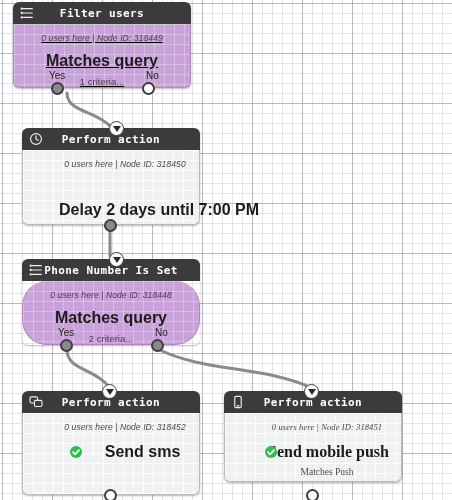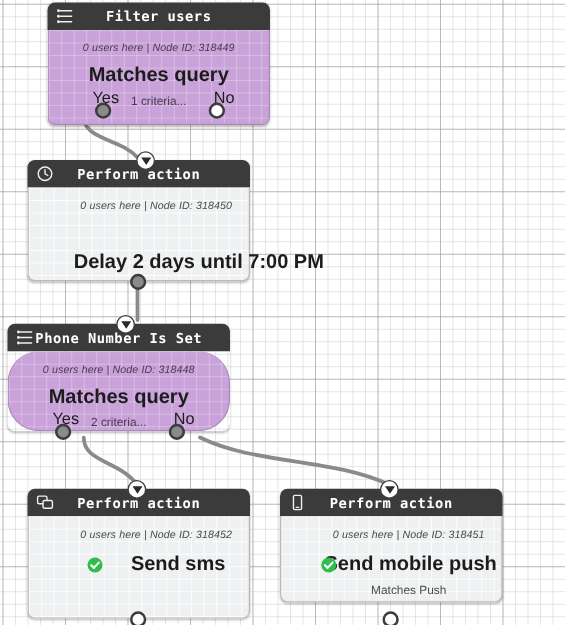--- a/index.html
+++ b/index.html
@@ -141,21 +141,21 @@
     position: absolute;
     width: 13px; height: 13px;
     border-radius: 50%;
     border: 2px solid #3c3c3c;
     background: #ffffff;
     z-index: 4;
   }
   .port.filled { background: #8a8a8a; }
   .port-label {
     position: absolute;
-    font-size: 13px;
+    font-size: 10px;
     color: #1c1c1c;
     white-space: nowrap;
     z-index: 3;
   }
 
   
   .inlet {
     position: absolute;
     width: 15px; height: 15px;
     border-radius: 50%;
@@ -184,37 +184,37 @@
 
     <path d="M 67,93 C 67,112 95,110 110,126" fill="none" stroke="#8a8a8a" stroke-width="3" stroke-linecap="round"></path>
 
     <path d="M 110,226 L 110,256" fill="none" stroke="#8a8a8a" stroke-width="3" stroke-linecap="round"></path>
 
     <path d="M 67,350 C 67,370 95,368 110,388" fill="none" stroke="#8a8a8a" stroke-width="3" stroke-linecap="round"></path>
 
     <path d="M 160,350 C 205,372 265,366 312,388" fill="none" stroke="#8a8a8a" stroke-width="3" stroke-linecap="round"></path>
   </svg>
 
-  <div class="node purple" style="left:38px; top:2px; width:178px;">
+  <div class="node purple" style="left:13px; top:2px; width:178px;">
     <div class="node-head">
       <svg class="head-icon" viewBox="0 0 16 16">
         <g stroke="#ffffff" stroke-width="1.4" stroke-linecap="round">
           <line x1="3.5" y1="3" x2="14" y2="3"></line>
           <line x1="3.5" y1="8" x2="14" y2="8"></line>
           <line x1="3.5" y1="13" x2="14" y2="13"></line>
         </g>
         <g fill="#ffffff">
           <circle cx="2" cy="3" r="1.3"></circle>
           <circle cx="2" cy="8" r="1.3"></circle>
           <circle cx="2" cy="13" r="1.3"></circle>
         </g>
       </svg>
       <span>Filter users</span>
     </div>
-    <div class="node-body" style="height:76px;">
+    <div class="node-body" style="height:64px;text-decoration:underline;">
       <div class="meta">0 users here | Node ID: 318449</div>
       <div class="title">Matches query</div>
       <div class="subtitle">1 criteria...</div>
     </div>
     <span class="port-label" style="left:36px; top:68px;">Yes</span>
     <span class="port-label" style="left:133px; top:68px;">No</span>
     <div class="port filled" style="left:38px; top:80px;"></div>
     <div class="port" style="left:129px; top:80px;"></div>
   </div>
 
@@ -227,21 +227,21 @@
       </svg>
       <span>Perform action</span>
     </div>
     <div class="node-body" style="height:75px;">
       <div class="meta">0 users here | Node ID: 318450</div>
       <div class="title" style="margin-top:32px;">Delay 2 days until 7:00 PM</div>
     </div>
     <div class="port filled" style="left:82px; top:91px;"></div>
   </div>
 
-  <div class="node purple" style="left:6px; top:259px; width:178px;">
+  <div class="node purple" style="left:22px; top:259px; width:178px;">
     <div class="inlet" style="left:-1px; top:-7px; margin-left:88px;"></div>
     <div class="node-head">
       <svg class="head-icon" viewBox="0 0 16 16">
         <g stroke="#ffffff" stroke-width="1.4" stroke-linecap="round">
           <line x1="3.5" y1="3" x2="14" y2="3"></line>
           <line x1="3.5" y1="8" x2="14" y2="8"></line>
           <line x1="3.5" y1="13" x2="14" y2="13"></line>
         </g>
         <g fill="#ffffff">
           <circle cx="2" cy="3" r="1.3"></circle>
@@ -287,21 +287,21 @@
 
   <div class="node plain" style="left:224px; top:391px; width:178px;">
     <div class="inlet" style="left:-1px; top:-7px; margin-left:81px;"></div>
     <div class="node-head">
       <svg class="head-icon" viewBox="0 0 16 16">
         <rect x="4.3" y="1.5" width="7.4" height="13" rx="1.3" fill="none" stroke="#ffffff" stroke-width="1.3"></rect>
         <line x1="6.8" y1="12.4" x2="9.2" y2="12.4" stroke="#ffffff" stroke-width="1.2" stroke-linecap="round"></line>
       </svg>
       <span>Perform action</span>
     </div>
-    <div class="node-body" style="height:69px;">
+    <div class="node-body" style="height:69px;font-family:Liberation Serif, serif;">
       <div class="meta">0 users here | Node ID: 318451</div>
       <div class="title-row overlap">
         <span class="check-badge">
           <svg viewBox="0 0 12 12" width="12" height="12">
             <path d="M 3 6.2 L 5.1 8.3 L 9 4.1" fill="none" stroke="#ffffff" stroke-width="1.7" stroke-linecap="round" stroke-linejoin="round"></path>
           </svg>
         </span>
         <span class="title">Send mobile push</span>
       </div>
       <div class="subtitle">Matches Push</div>

